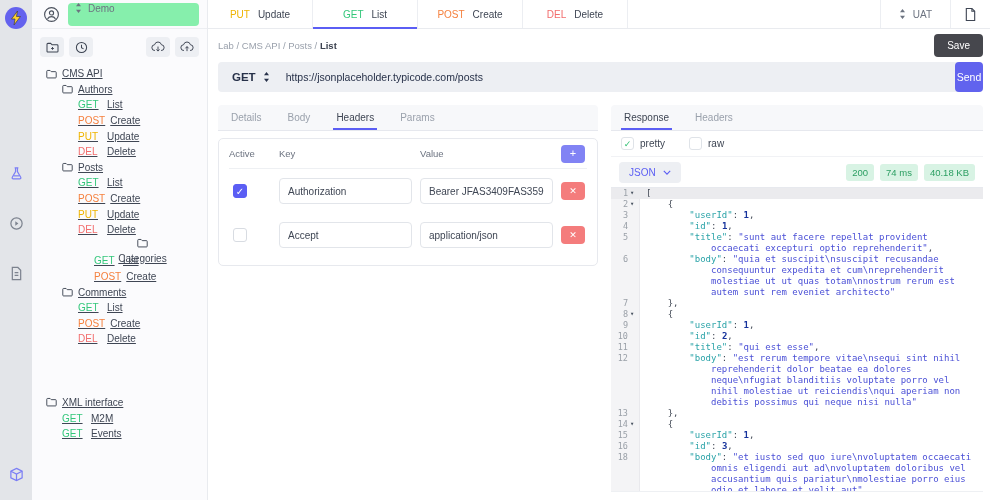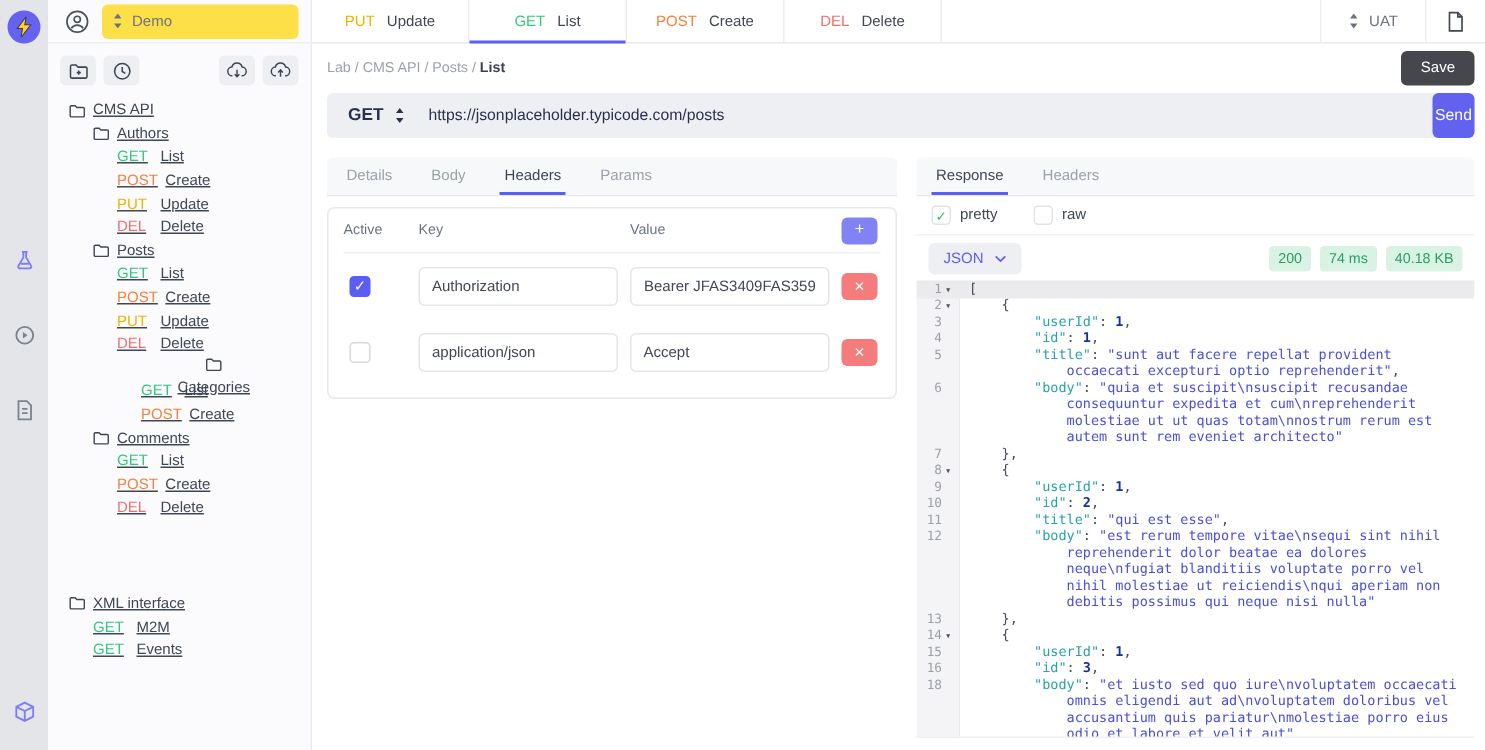--- a/index.html
+++ b/index.html
@@ -13,21 +13,21 @@
   .rail-btn { background:none; border:none; color:#7c828e; cursor:pointer; display:flex; align-items:center; justify-content:center; width:20px; height:20px; }
   .rail-btn.active { color:#7b7ef5; }
   .rail-sp { height:134px; }
   .rail-gap { height:30px; }
   .rail-bottom { margin-top:auto; color:#7b7ef5; }
 
   
   .sidebar { flex:0 0 176px; background:#fbfbfd; border-right:1px solid #e9ebef; display:flex; flex-direction:column; }
   .sb-head { height:29px; border-bottom:1px solid #eceef2; display:flex; align-items:center; gap:6px; padding:0 8px; }
   .avatar-btn { width:22px; height:22px; border:none; background:none; color:#4b515d; display:flex; align-items:center; justify-content:center; cursor:pointer; }
-  .ws-select { flex:1; height:23px; background:#fde047; border-radius:4px; display:flex; align-items:center; gap:6px; padding:0 7px; color:#6c7380; font-size:10px; cursor:pointer; }
+  .ws-select { flex:1; height:23px; background:#86efac; border-radius:4px; display:flex; gap:6px; padding:0 7px; color:#6c7380; font-size:10px; cursor:pointer; }
   .sb-tools { display:flex; gap:5px; padding:8px 8px 2px; }
   .tool-btn { width:24px; height:20px; background:#edeff3; border:none; border-radius:4px; color:#3d4452; display:flex; align-items:center; justify-content:center; cursor:pointer; }
   .sp { flex:1; }
   .tree { padding-top:7px; font-size:10px; color:#3f4654; }
   .tree-row { height:15.6px; display:flex; align-items:center; gap:5px; cursor:pointer; white-space:nowrap;text-decoration:underline; }
   .tree-row svg { flex:0 0 auto; }
   .m { min-width:24px; }
   .m-GET { color:#34c77b; } .m-POST { color:#f5813f; } .m-PUT { color:#efb400; } .m-DEL { color:#f26c6c; }
 
   
@@ -342,22 +342,22 @@
           </div>
           <div id="hrows">
               <div class="t-row">
                 <div class="cb checked">✓</div>
                 <input class="t-input" value="Authorization" style="">
                 <input class="t-input" value="Bearer JFAS3409FAS359023FAS" style="">
                 <button class="del-btn">✕</button>
               </div>
               <div class="t-row">
                 <div class="cb">✓</div>
+                <input class="t-input" value="Accept" style="">
                 <input class="t-input" value="application/json" style="">
-                <input class="t-input" value="Accept" style="">
                 <button class="del-btn">✕</button>
               </div>
             </div>
         </div>
       </section>
 
       <section class="resp-panel">
         <div class="panel-tabs">
           <div class="ptab active">Response</div>
           <div class="ptab">Headers</div>

